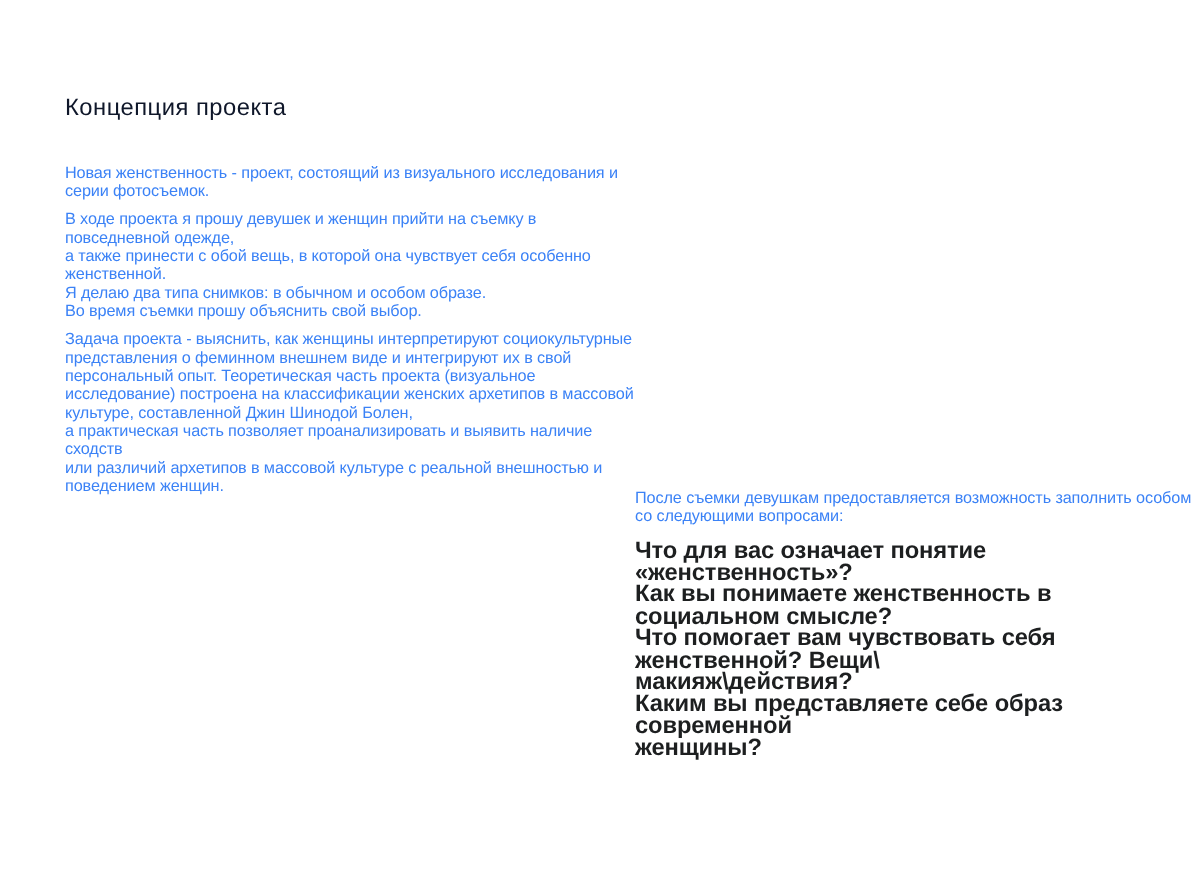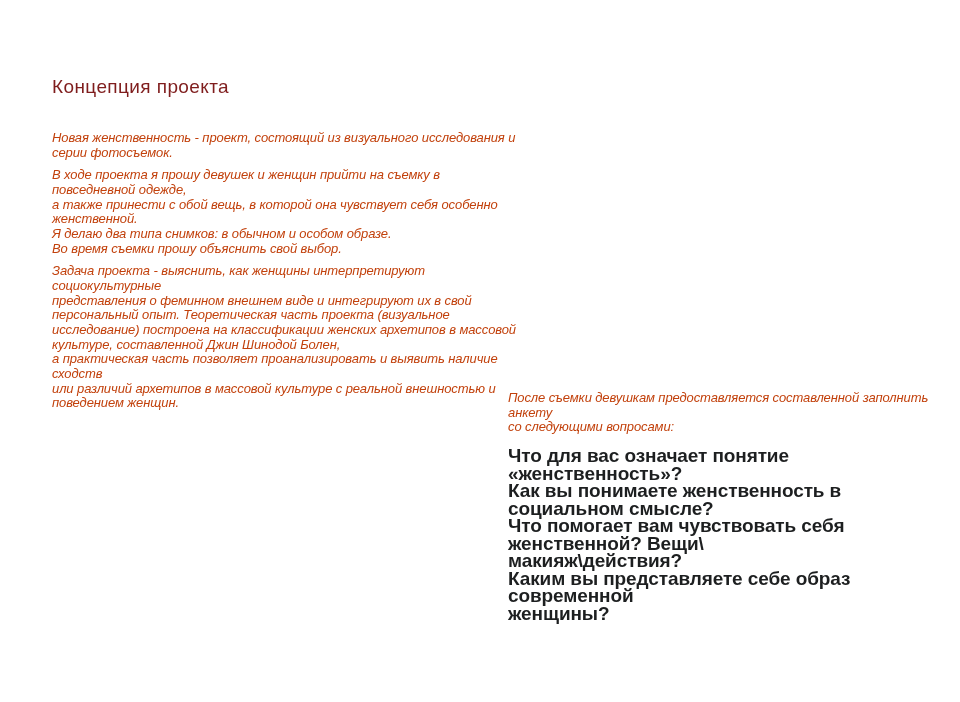--- a/index.html
+++ b/index.html
@@ -13,30 +13,29 @@
     font-family: "Liberation Sans", "DejaVu Sans", sans-serif;
   }
   .title {
     position: absolute;
     left: 52px;
     top: 74px;
     font-size: 19px;
     font-weight: 400;
     line-height: 26px;
     letter-spacing: 0.4px;
-    color: #7f1d1d;
+    color: #0f172a;
   }
   .body {
     font-size: 13px;
     line-height: 14.67px;
     letter-spacing: -0.1px;
-    color: #c2410c;
+    color: #3b82f6;
     white-space: pre-line;
     margin: 0 0 8px 0;
-    font-style: italic;
   }
   .col-left {
     position: absolute;
     left: 52px;
     top: 131px;
     width: 470px;
   }
   .col-right {
     position: absolute;
     left: 508px;
@@ -75,21 +74,21 @@
 персональный опыт. Теоретическая часть проекта (визуальное
 исследование) построена на классификации женских архетипов в массовой
 культуре, составленной Джин Шинодой Болен,
 а практическая часть позволяет проанализировать и выявить наличие
 сходств
 или различий архетипов в массовой культуре с реальной внешностью и
 поведением женщин.</p>
   </div>
 
   <div class="col-right">
-    <p class="body intro">После съемки девушкам предоставляется составленной заполнить анкету
+    <p class="body intro">После съемки девушкам предоставляется возможность заполнить особом
 со следующими вопросами:</p>
     <p class="questions">Что для вас означает понятие «женственность»?
 Как вы понимаете женственность в социальном смысле?
 Что помогает вам чувствовать себя женственной? Вещи\
 макияж\действия?
 Каким вы представляете себе образ современной
 женщины?</p>
   </div>
 </div>
 

